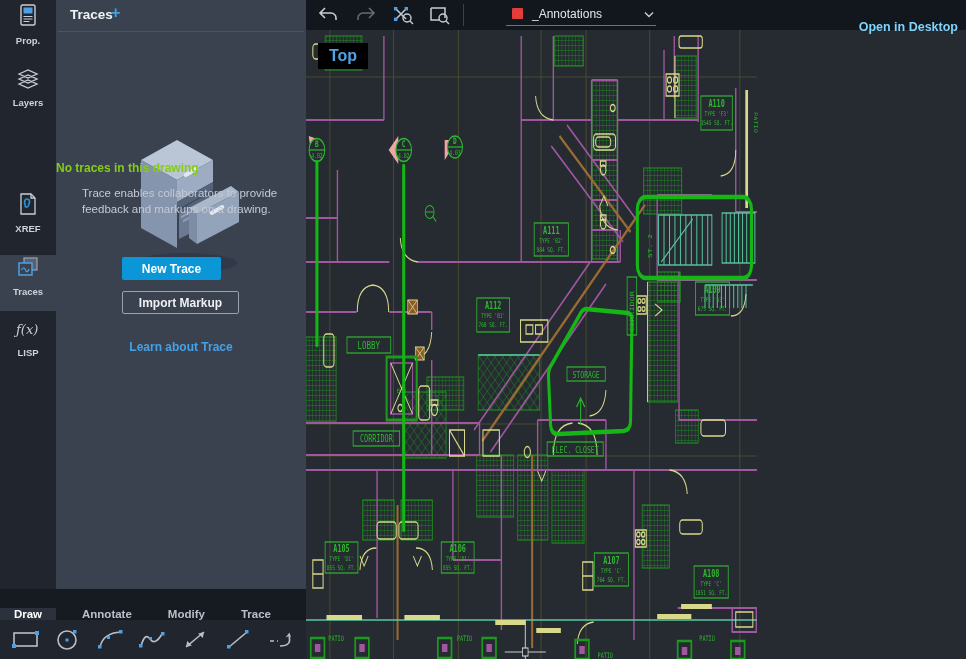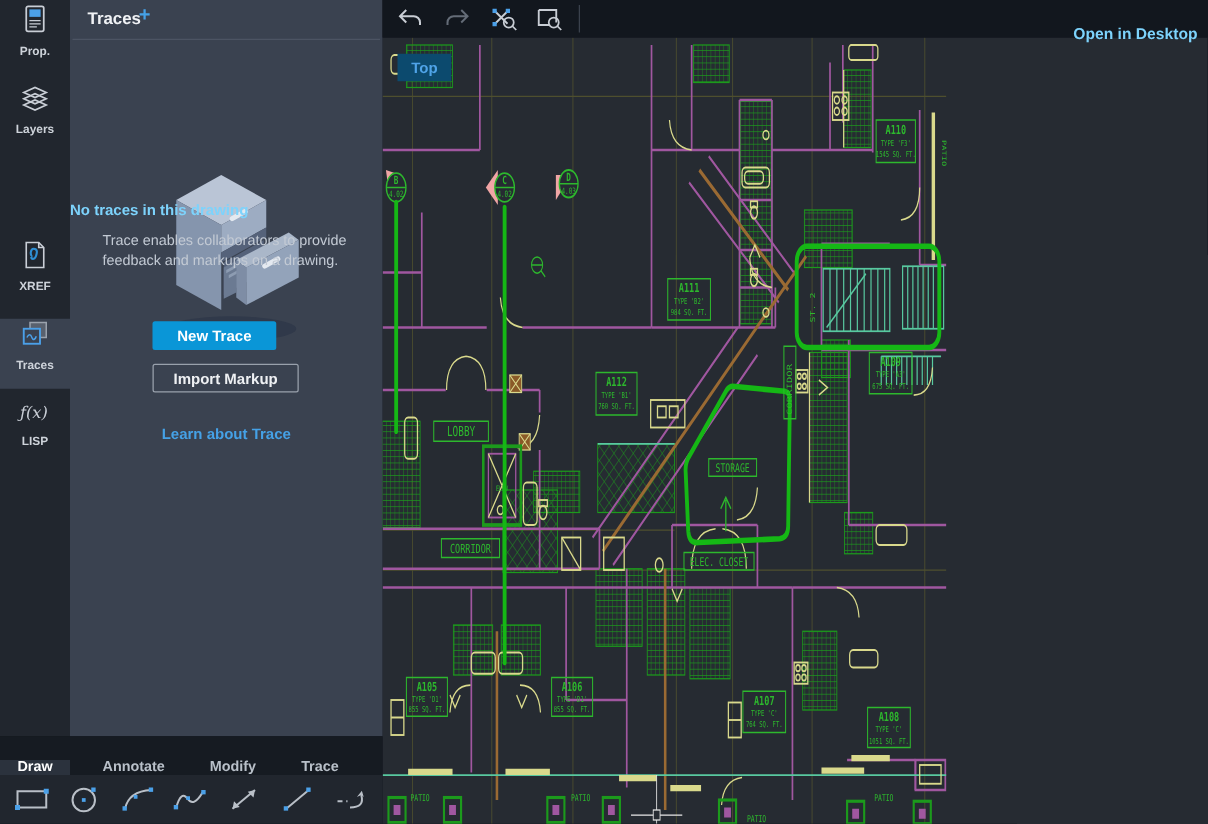--- a/index.html
+++ b/index.html
@@ -10,21 +10,21 @@
   .rail-item{position:absolute;left:0;width:56px;height:56px;display:flex;flex-direction:column;
     align-items:center;justify-content:flex-start;gap:3px;cursor:pointer;color:#c9ced6;}
   .rail-item .lbl{font-size:9.5px;font-weight:bold;color:#ced3da;}
   .rail-item.active{background:#3a4250;}
   
   .panel{left:56px;top:0;width:250px;height:589px;background:#3a4250;z-index:3;color:#e8eaee;}
   .panel-head{position:absolute;left:0;top:0;width:250px;height:31px;}
   .panel-title{position:absolute;left:14px;top:7px;font-size:13.5px;font-weight:bold;color:#f0f2f5;}
   .panel-plus{position:absolute;left:55px;top:4px;font-size:16px;font-weight:bold;color:#45a1e6;cursor:pointer;}
   .panel-div{position:absolute;left:2px;top:31px;width:246px;height:1px;background:#4c5463;}
-  .empty-title{font-size:12px;font-weight:bold;color:#7dd3fc;position:absolute;top:161px;width:250px;}
+  .empty-title{font-size:12px;font-weight:bold;color:#84cc16;position:absolute;top:161px;width:250px;}
   .empty-desc{position:absolute;top:186px;left:26px;width:198px;font-size:11.5px;line-height:1.35;color:#c3cad4;}
   .btn-primary{position:absolute;left:66px;top:257px;width:99px;height:23px;background:#0a96d7;border:none;
     color:#fff;font-weight:bold;font-size:12px;border-radius:2px;cursor:pointer;font-family:inherit;}
   .btn-secondary{position:absolute;left:66px;top:291px;width:117px;height:23px;background:transparent;
     border:1px solid #99a1ac;color:#eef0f3;font-weight:bold;font-size:12px;border-radius:2px;cursor:pointer;font-family:inherit;}
   .learn-link{position:absolute;left:0;top:340px;width:250px;text-align:center;font-size:12px;font-weight:bold;
     color:#45a1e6;cursor:pointer;}
   
   .tabbar{left:0;top:589px;width:306px;height:31px;background:#161b22;z-index:5;display:flex;align-items:flex-end;}
   .tab{display:flex;align-items:center;justify-content:center;padding:0 18px;font-size:11.5px;font-weight:bold;
@@ -37,22 +37,22 @@
   .topbar{left:306px;top:0;width:660px;height:30px;background:#12171e;z-index:4;}
   .tb-icon{position:absolute;top:3px;width:24px;height:24px;cursor:pointer;}
   .tb-sep{position:absolute;left:157px;top:4px;width:1px;height:22px;background:#3a414c;}
   .view-select{position:absolute;left:200px;top:4px;width:150px;height:21px;cursor:pointer;
     border-bottom:1px solid #6b7280;}
   .swatch{position:absolute;left:6px;top:4px;width:11px;height:11px;background:#e23c3c;border-radius:1px;}
   .view-label{position:absolute;left:26px;top:3px;font-size:12px;color:#e3e6ea;}
   .open-desktop{position:absolute;right:8px;top:20px;font-size:12.5px;font-weight:bold;color:#7dd3fc;cursor:pointer;}
   
   .viewport{left:306px;top:30px;width:660px;height:629px;background:#262b32;z-index:1;}
-  .view-tab{position:absolute;left:12px;top:13px;padding:4px 11px;background:#0c4a6e;color:#4fa3e8;
-    font-size:12px;font-weight:bold;cursor:pointer;z-index:2;}
+  .view-tab{position:absolute;left:12px;top:13px;padding:4px 11px;background:#000000;color:#4fa3e8;
+    font-size:16px;font-weight:bold;cursor:pointer;z-index:2;}
   svg text{user-select:none;}
   .cad{font-family:"DejaVu Sans Mono","Liberation Mono",monospace;fill:#2db82d;}
   .rl1{font-size:10px;font-weight:bold;}
   .rl2{font-size:6.5px;}
   .rlbox{fill:none;stroke:#2db82d;stroke-width:1.2;}
 </style>
 </head>
 <body>
 
 <div class="abs rail">
@@ -218,20 +218,27 @@
   </div>
   <div class="tb-icon" style="left:120px">
     <svg width="26" height="24" viewBox="0 0 26 24">
         <path d="M5 5h14v10" fill="none" stroke="#c8cdd4" stroke-width="1.5"></path>
         <path d="M5 5v12h9" fill="none" stroke="#c8cdd4" stroke-width="1.5"></path>
         <circle cx="17" cy="15" r="4" fill="none" stroke="#c8cdd4" stroke-width="1.4"></circle>
         <path d="M20 18l3 3" stroke="#c8cdd4" stroke-width="1.4"></path>
       </svg>
   </div>
   <div class="tb-sep"></div>
+  <div class="view-select">
+    <span class="swatch"></span>
+    <span class="view-label">_Annotations</span>
+    <svg class="abs" style="right:2px;top:7px" width="10" height="8" viewBox="0 0 10 8">
+        <path d="M1 1.5l4 4 4-4" fill="none" stroke="#c8cdd4" stroke-width="1.4"></path>
+      </svg>
+  </div>
   <span class="open-desktop">Open in Desktop</span>
 </div>
 
 <div class="abs viewport">
   <div class="view-tab">Top</div>
   <svg width="660" height="629" viewBox="306 30 966 629" preserveAspectRatio="none" style="position:absolute;left:0;top:0">
     <defs>
       <pattern id="grid" width="5" height="5" patternUnits="userSpaceOnUse">
         <path d="M0 0H5M0 0V5" stroke="#1c9a1c" stroke-width="0.9" fill="none"></path>
       </pattern>

